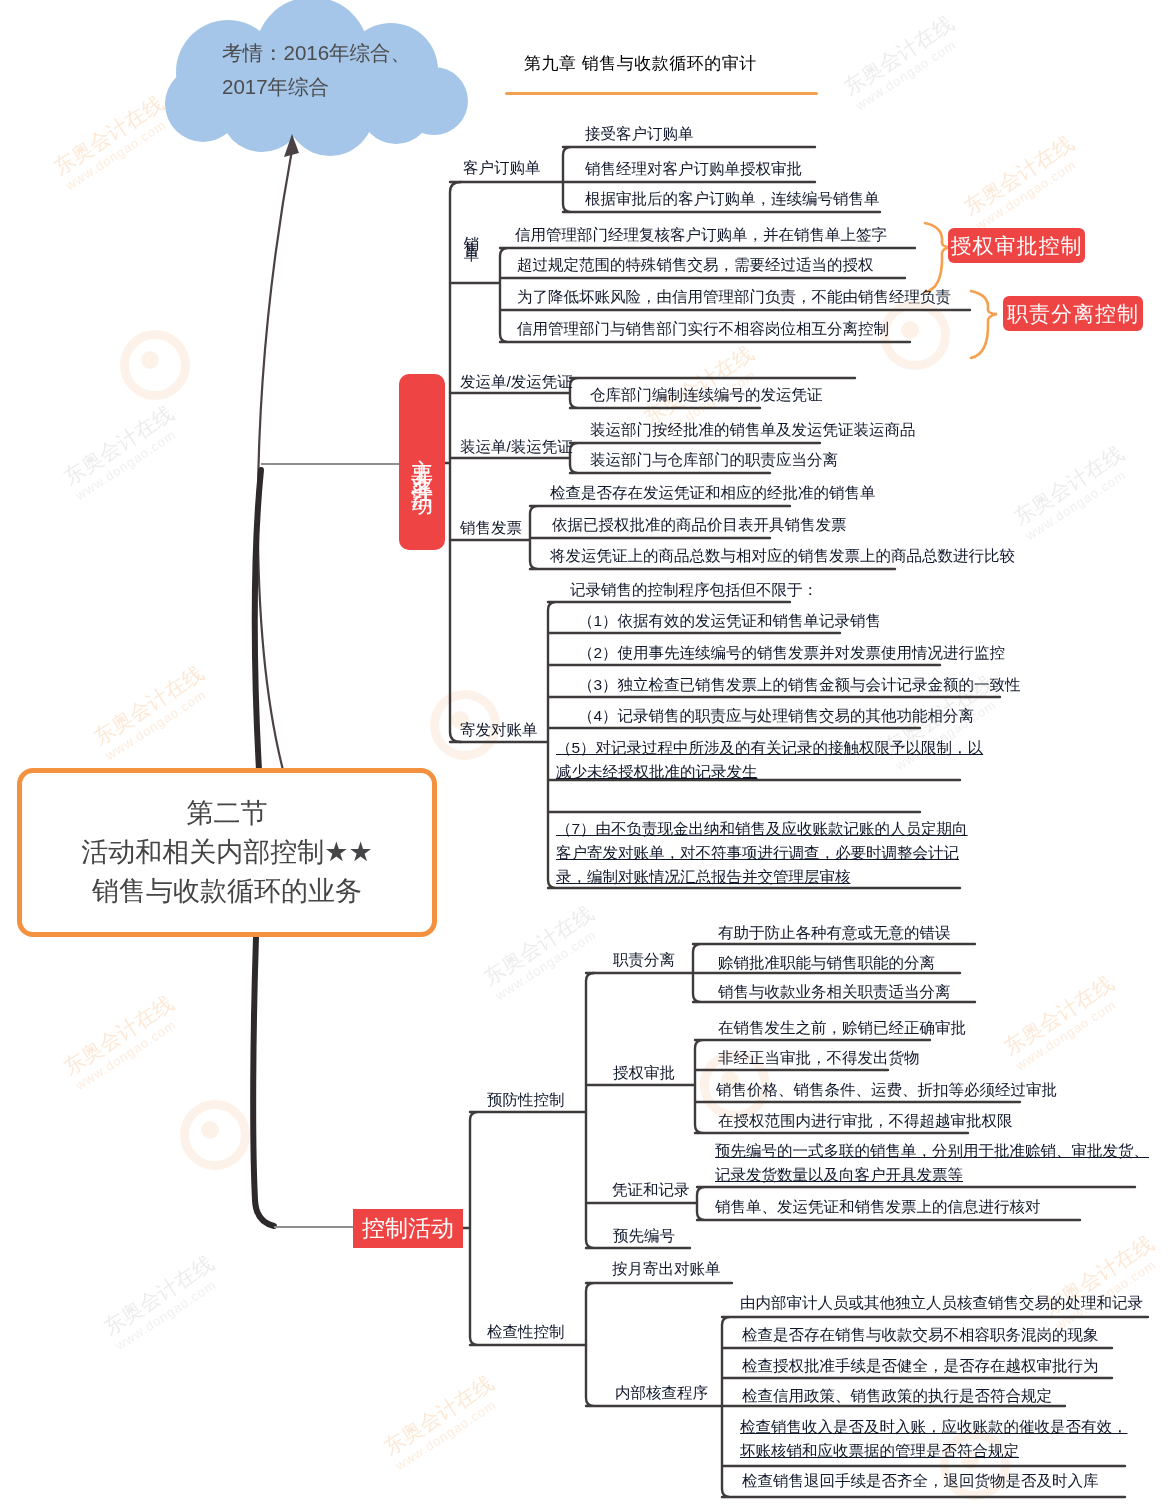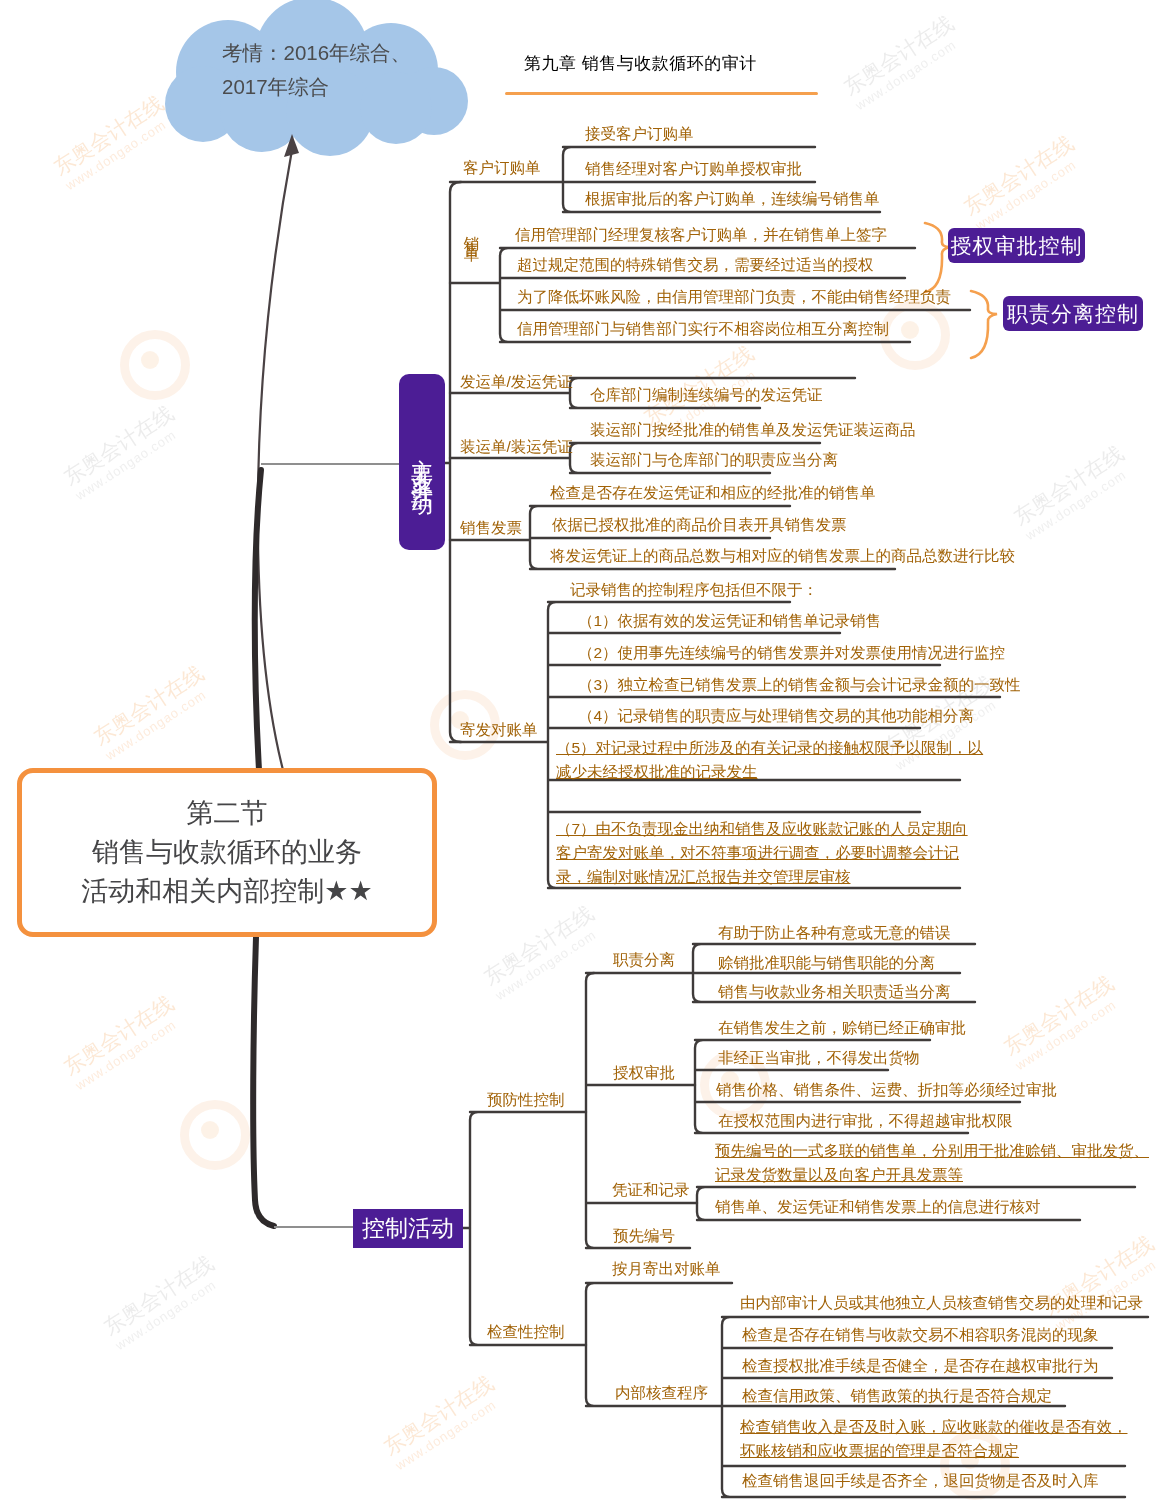--- a/index.html
+++ b/index.html
@@ -10,26 +10,26 @@
       font-size:21px;line-height:1.3;white-space:nowrap;pointer-events:none;}
   .wm .wm2{display:block;font-size:13px;letter-spacing:1px;color:rgba(195,195,195,.26);}
   .wm.or{color:rgba(244,166,94,.26);} .wm.or .wm2{color:rgba(244,166,94,.22);}
   .ring{position:absolute;z-index:0;border:9px solid rgba(243,166,97,.14);border-radius:50%;
         width:52px;height:52px;pointer-events:none;}
   .ring:after{content:"";position:absolute;left:12px;top:12px;width:18px;height:18px;
         background:rgba(243,166,97,.15);border-radius:50%;}
   
   svg.wires{position:absolute;left:0;top:0;z-index:1;}
   
-  .n{position:absolute;z-index:2;font-size:15.5px;color:#a16207;white-space:nowrap;
+  .n{position:absolute;z-index:2;font-size:15.5px;color:#0f172a;white-space:nowrap;
      line-height:1.25;}
   .para{white-space:normal;line-height:1.55;text-decoration:underline;}
   .vert{writing-mode:vertical-rl;letter-spacing:5px;}
   
-  .obox{position:absolute;z-index:2;background:#4c1d95;color:#ffffff;border-radius:6px;
+  .obox{position:absolute;z-index:2;background:#ef4444;color:#ffffff;border-radius:6px;
         display:flex;align-items:center;justify-content:center;}
   .callout{font-size:21px;letter-spacing:1px;}
   .mainbranch{writing-mode:vertical-rl;letter-spacing:7px;font-size:22px;border-radius:10px;}
   .ctlbranch{font-size:23px;border-radius:0;}
   
   #central{position:absolute;z-index:2;left:17px;top:768px;width:410px;height:159px;
            background:#fff;border:5px solid #f4913e;border-radius:16px;
            display:flex;flex-direction:column;align-items:center;justify-content:center;
            font-size:27px;color:#454547;line-height:1.45;text-align:center;}
   
@@ -117,22 +117,22 @@
     </g>
   </svg>
 
   <div id="cloud-text">考情：2016年综合、2017年综合</div>
 
   <div id="title">第九章 销售与收款循环的审计</div>
   <div id="title-rule"></div>
 
   <div id="central">
     <div>第二节</div>
+    <div>活动和相关内部控制★★</div>
     <div>销售与收款循环的业务</div>
-    <div>活动和相关内部控制★★</div>
   </div>
 
   <div class="obox mainbranch" style="left:399px;top:374px;width:46px;height:176px">主要业务活动</div>
   <div class="obox ctlbranch" style="left:353px;top:1209px;width:110px;height:39px">控制活动</div>
 
   <div class="obox callout" style="left:948px;top:228px;width:137px;height:35px">授权审批控制</div>
   <div class="obox callout" style="left:1003px;top:296px;width:140px;height:35px">职责分离控制</div>
 
   <div class="n" style="left:463px;top:158px">客户订购单</div>
   <div class="n" style="left:585px;top:124px">接受客户订购单</div>

